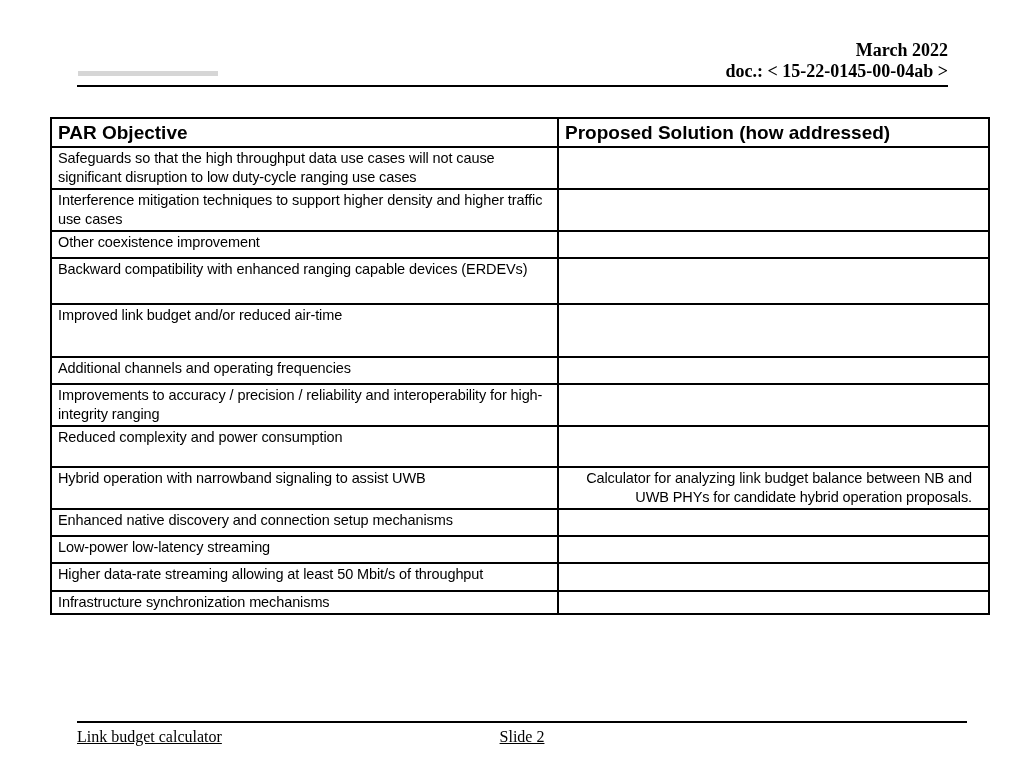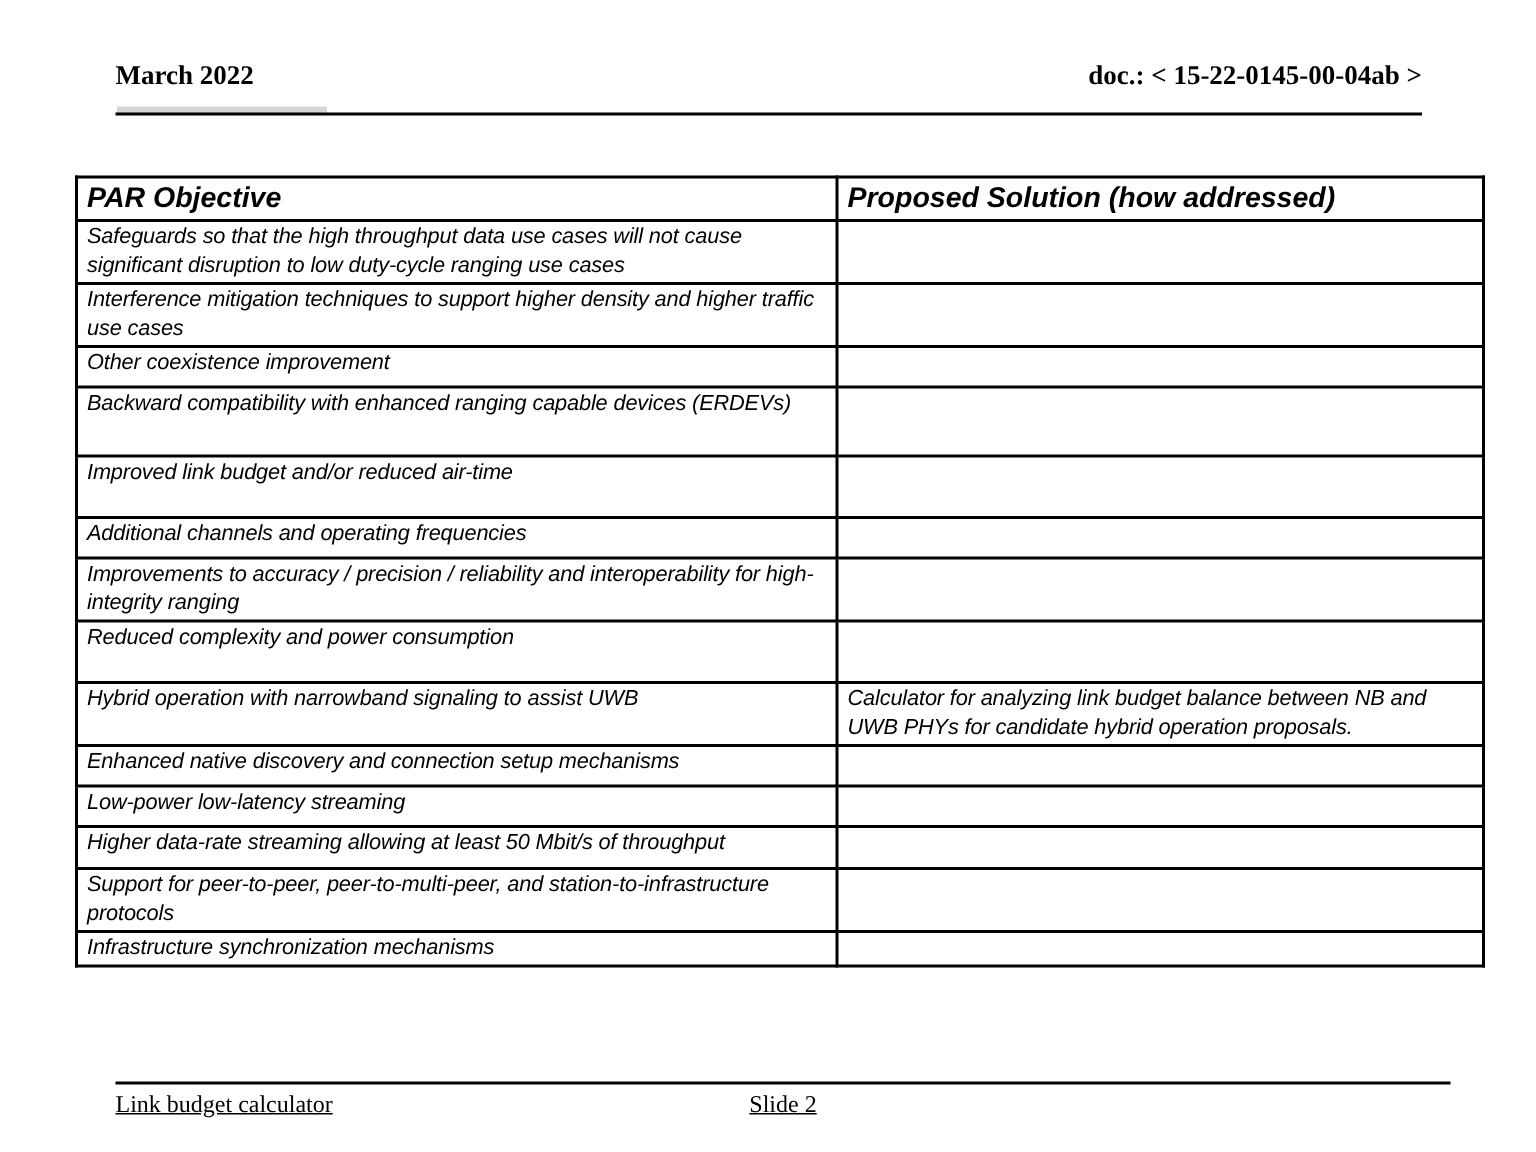--- a/index.html
+++ b/index.html
@@ -16,24 +16,25 @@
   
   .slide-header {
     position: absolute;
     left: 77px;
     top: 40px;
     width: 871px;
     display: flex;
     justify-content: space-between;
     align-items: flex-end;
     border-bottom: 2px solid #000;
-    padding-bottom: 14px;
+    padding-bottom: 3px;
     font-family: "Liberation Serif", serif;
     font-weight: bold;
     font-size: 18px;
+    flex-direction: column;
   }
   .ghost-artifact {
     position: absolute;
     left: 78px;
     top: 71px;
     width: 140px;
     height: 5px;
     background: rgba(0, 0, 0, 0.16);
   }
 
@@ -52,30 +53,29 @@
     border: 2px solid #000;
     vertical-align: top;
     text-align: left;
     padding: 1px 10px 1px 6px;
     font-size: 14.5px;
     line-height: 19px;
     letter-spacing: -0.1px;
     font-weight: normal;
     overflow: hidden;
     word-wrap: break-word;
-    font-style: italic;
   }
   .par-table th {
     font-size: 19px;
     font-weight: bold;
     line-height: 24px;
     padding: 2px 6px 1px 6px;
     letter-spacing: 0;
   }
-  .par-table td.sol { padding-right: 16px; }
+  .par-table td.sol { padding-right: 16px; text-align: right; }
 
   
   .slide-footer {
     position: absolute;
     left: 77px;
     top: 721px;
     width: 890px;
     border-top: 2px solid #000;
     padding-top: 5px;
     display: flex;
@@ -116,21 +116,21 @@
       <td class="sol"></td>
     </tr>
     <tr style="height:27px">
       <td>Other coexistence improvement</td>
       <td class="sol"></td>
     </tr>
     <tr style="height:46px">
       <td>Backward compatibility with enhanced ranging capable devices (ERDEVs)</td>
       <td class="sol"></td>
     </tr>
-    <tr style="height:41px">
+    <tr style="height:53px">
       <td>Improved link budget and/or reduced air-time</td>
       <td class="sol"></td>
     </tr>
     <tr style="height:27px">
       <td>Additional channels and operating frequencies</td>
       <td class="sol"></td>
     </tr>
     <tr style="height:41px">
       <td>Improvements to accuracy / precision / reliability and interoperability for high-integrity ranging</td>
       <td class="sol"></td>
@@ -148,24 +148,20 @@
       <td class="sol"></td>
     </tr>
     <tr style="height:27px">
       <td>Low-power low-latency streaming</td>
       <td class="sol"></td>
     </tr>
     <tr style="height:28px">
       <td>Higher data-rate streaming allowing at least 50 Mbit/s of throughput</td>
       <td class="sol"></td>
     </tr>
-    <tr style="height:42px">
-      <td>Support for peer-to-peer, peer-to-multi-peer, and station-to-infrastructure protocols</td>
-      <td class="sol"></td>
-    </tr>
     <tr style="height:21px">
       <td>Infrastructure synchronization mechanisms</td>
       <td class="sol"></td>
     </tr>
   </tbody>
     </table>
 
   <div class="slide-footer">
     <span>Link budget calculator</span>
     <span class="f-center">Slide 2</span>

